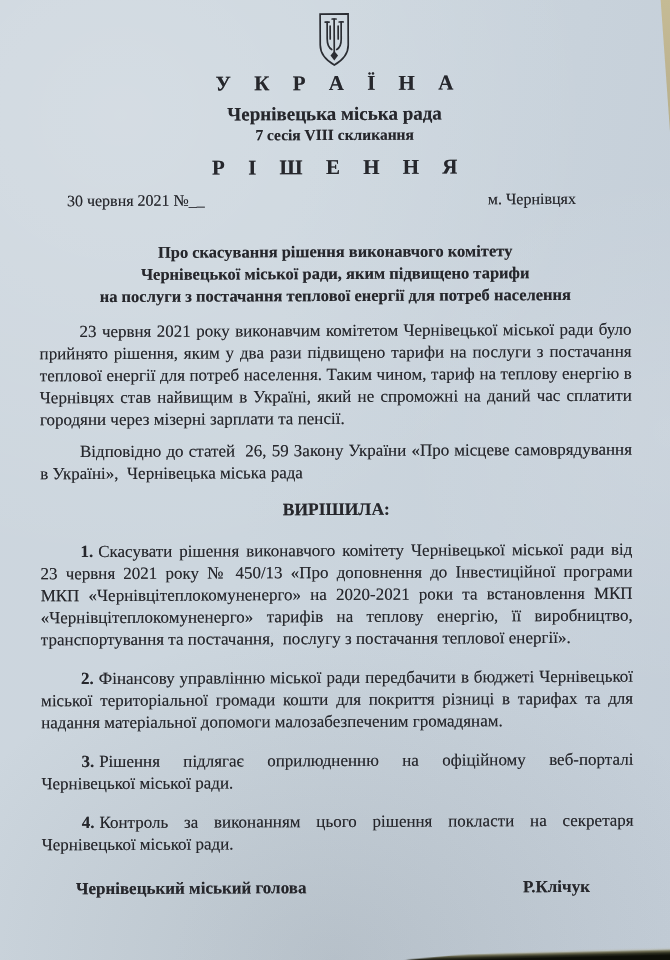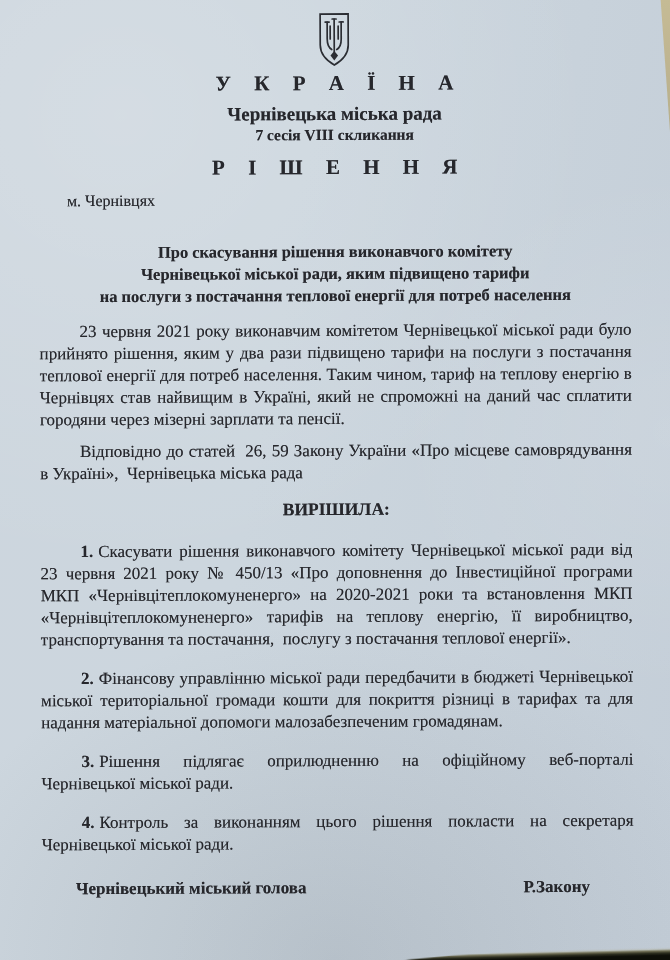--- a/index.html
+++ b/index.html
@@ -98,20 +98,21 @@
       <path class="fill" d="M17 39 L13.2 43.5 L17 48.5 L20.8 43.5 Z"></path>
     </svg>
   </div>
 
   <div class="country">У К Р А Ї Н А</div>
   <div class="org">Чернівецька міська рада</div>
   <div class="session">7 сесія VIII скликання</div>
   <div class="doc-type">Р І Ш Е Н Н Я</div>
 
   <div class="date-row">
+    <span>30 червня 2021  №__</span>
     <span>м. Чернівцях</span>
   </div>
 
   <div class="title">
     <div>Про скасування рішення виконавчого комітету</div>
     <div>Чернівецької міської ради, яким підвищено тарифи</div>
     <div>на послуги з постачання теплової енергії для потреб населення</div>
   </div>
 
   <p class="para first">23 червня 2021 року виконавчим комітетом Чернівецької міської ради було прийнято рішення, яким у два рази підвищено тарифи на послуги з постачання теплової енергії для потреб населення. Таким чином, тариф на теплову енергію в Чернівцях став найвищим в Україні, який не спроможні на даний час сплатити городяни через мізерні зарплати та пенсії.</p>
@@ -119,18 +120,18 @@
 
   <div class="resolved">ВИРІШИЛА:</div>
 
   <p class="item first"><b>1.</b><span>Скасувати рішення виконавчого комітету Чернівецької міської ради від 23 червня 2021 року № 450/13 «Про доповнення до Інвестиційної програми МКП «Чернівцітеплокомуненерго» на 2020-2021 роки та встановлення МКП «Чернівцітеплокомуненерго» тарифів на теплову енергію, її виробництво, транспортування та постачання,  послугу з постачання теплової енергії».</span></p>
   <p class="item"><b>2.</b><span>Фінансову управлінню міської ради передбачити в бюджеті Чернівецької міської територіальної громади кошти для покриття різниці в тарифах та для надання матеріальної допомоги малозабезпеченим громадянам.</span></p>
   <p class="item"><b>3.</b><span>Рішення підлягає оприлюдненню на офіційному веб-порталі Чернівецької міської ради.</span></p>
   <p class="item"><b>4.</b><span>Контроль за виконанням цього рішення покласти на секретаря Чернівецької міської ради.</span></p>
 
   <div class="sig-row">
     <span>Чернівецький міський голова</span>
-    <span>Р.Закону</span>
+    <span>Р.Клічук</span>
   </div>
 
 </div>
 
 <div class="bottom-edge"></div>
 
 </body></html>

